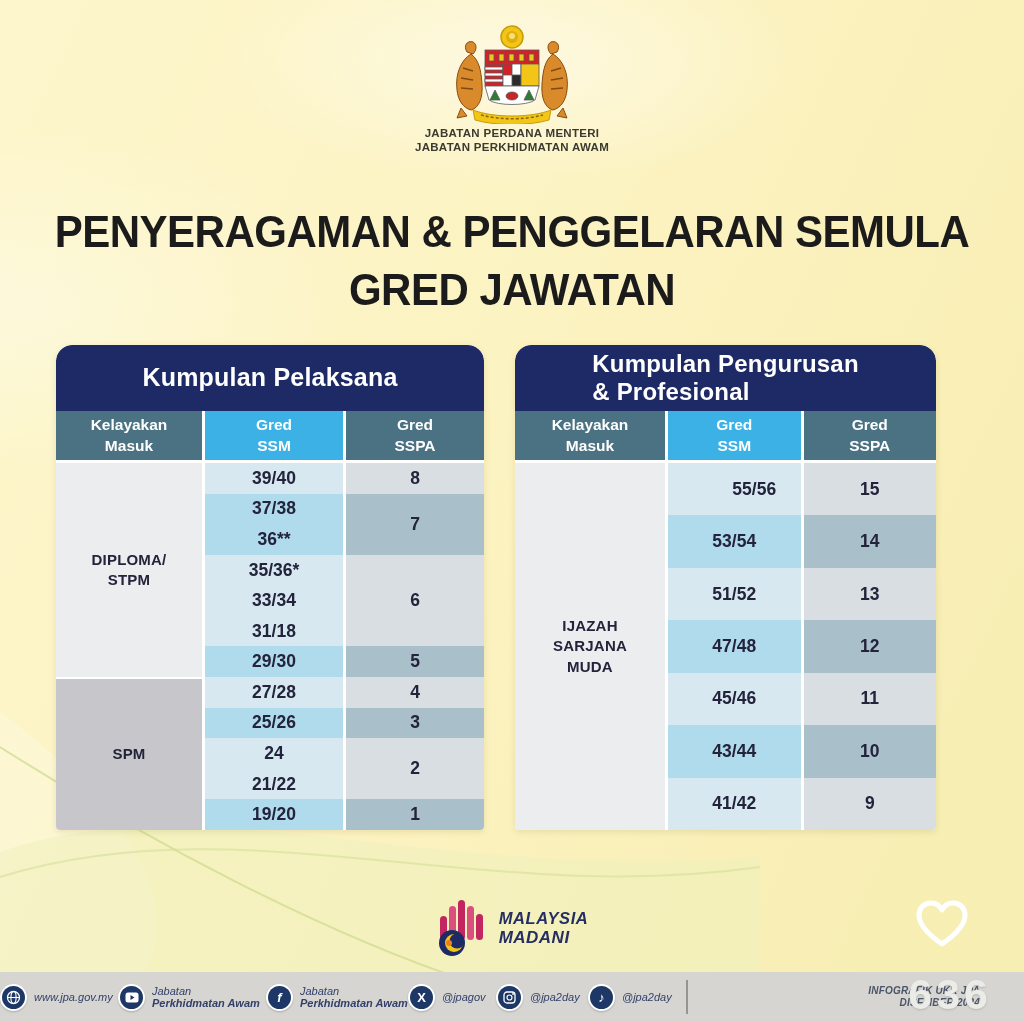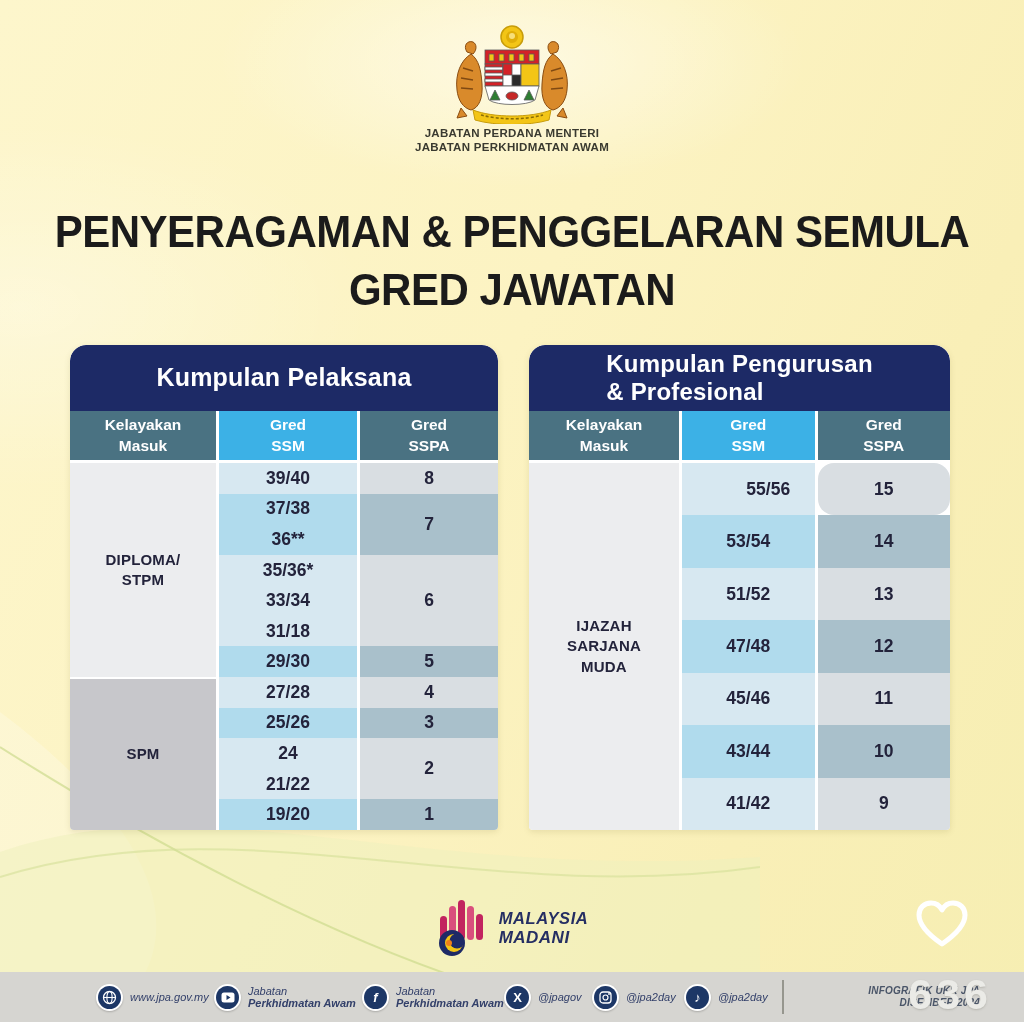--- a/index.html
+++ b/index.html
@@ -20,21 +20,21 @@
   .crest-wrap{top:24px;left:0;width:1024px;display:flex;justify-content:center;}
   .agency{top:126px;left:0;width:1024px;text-align:center;color:#3a3a30;
     font-size:11.5px;font-weight:700;line-height:14px;letter-spacing:.3px;}
 
   
   .main-title{top:206px;left:0;width:1024px;text-align:center;color:#1b1b1b;
     font-size:42px;font-weight:800;line-height:1.32;letter-spacing:-.5px;
     transform:scaleY(1.04);}
 
   
-  .tables{top:345px;left:70px;display:flex;gap:31px;}
+  .tables{top:345px;left:56px;display:flex;gap:31px;}
   .tbl{display:grid;column-gap:3px;background:#ffffff;border-radius:16px 16px 4px 4px;overflow:hidden;
        box-shadow:0 2px 6px rgba(90,80,20,.12);}
   .tbl-left{width:428px;grid-template-columns:146px 1fr 1fr;grid-template-rows:66px 52px;grid-auto-rows:30.58px;}
   .tbl-right{width:421px;grid-template-columns:150px 1fr 1fr;grid-template-rows:66px 52px;grid-auto-rows:52.43px;}
   .tbl-title{grid-column:1 / -1;grid-row:1;background:#1d2a66;color:#fff;
     display:flex;flex-direction:column;align-items:center;justify-content:center;
     font-weight:700;font-size:25px;line-height:1.18;letter-spacing:.2px;border-radius:16px 16px 0 0;}
   .tbl-right .tbl-title{font-size:24px;}
   .col-h{grid-row:2;background:#4a7282;color:#fff;display:flex;align-items:center;justify-content:center;
     text-align:center;font-weight:700;font-size:15.5px;line-height:1.3;border-bottom:3px solid #fff;}
@@ -52,21 +52,21 @@
   .madani{top:898px;left:0;width:1024px;display:flex;justify-content:center;align-items:center;gap:9px;}
   .madani-text{color:#252e63;font-style:italic;line-height:1;}
   .madani-l1{font-size:16.5px;font-weight:800;letter-spacing:.6px;}
   .madani-l2{font-size:17px;font-weight:800;letter-spacing:.5px;margin-top:2px;}
 
   
   .heart{top:896px;right:52px;}
 
   
   .footer{top:972px;left:0;width:1024px;height:50px;background:#d6d5d1;
-    display:flex;align-items:center;box-sizing:border-box;padding-left:96px;}
+    display:flex;align-items:center;box-sizing:border-box;}
   .f-item{display:flex;align-items:center;gap:7px;}
   .icon-ring{width:27px;height:27px;background:#fff;border-radius:50%;
     display:flex;align-items:center;justify-content:center;flex:0 0 auto;
     box-shadow:0 1px 2px rgba(0,0,0,.2);}
   .icon-circ{width:23px;height:23px;background:#1d3766;border-radius:50%;
     display:flex;align-items:center;justify-content:center;color:#fff;}
   .icon-circ .glyph{font-size:13px;font-weight:700;line-height:1;}
   .f-label{color:#33406a;font-style:italic;font-size:11px;line-height:12.5px;}
   .f-label .bold{font-weight:700;}
   .f-w1{width:118px;} .f-w2{width:148px;} .f-w3{width:142px;}
@@ -177,21 +177,21 @@
       <div class="cell ssm ssm-bright" style="grid-area: 14 / 2;">19/20</div>
       <div class="cell sspa sspa-dark" style="grid-area: 14 / 3 / span 1;">1</div>
     </div>
   <div class="tbl tbl-right">
       <div class="tbl-title">Kumpulan Pengurusan<br>&amp; Profesional</div>
       <div class="col-h" style="grid-column: 1;">Kelayakan<br>Masuk</div>
       <div class="col-h ssm" style="grid-column: 2;">Gred<br>SSM</div>
       <div class="col-h" style="grid-column: 3;">Gred<br>SSPA</div>
       <div class="cell q" style="grid-area: 3 / 1 / span 7;">IJAZAH<br>SARJANA<br>MUDA</div>
       <div class="cell ssm" style="grid-area: 3 / 2; padding-left: 40px;">55/56</div>
-      <div class="cell sspa" style="grid-area: 3 / 3 / span 1; border-radius: 16px;">15</div>
+      <div class="cell sspa" style="grid-area: 3 / 3 / span 1;">15</div>
       <div class="cell ssm ssm-bright" style="grid-area: 4 / 2;">53/54</div>
       <div class="cell sspa sspa-dark" style="grid-area: 4 / 3 / span 1;">14</div>
       <div class="cell ssm" style="grid-area: 5 / 2;">51/52</div>
       <div class="cell sspa" style="grid-area: 5 / 3 / span 1;">13</div>
       <div class="cell ssm ssm-bright" style="grid-area: 6 / 2;">47/48</div>
       <div class="cell sspa sspa-dark" style="grid-area: 6 / 3 / span 1;">12</div>
       <div class="cell ssm" style="grid-area: 7 / 2;">45/46</div>
       <div class="cell sspa" style="grid-area: 7 / 3 / span 1;">11</div>
       <div class="cell ssm ssm-bright" style="grid-area: 8 / 2;">43/44</div>
       <div class="cell sspa sspa-dark" style="grid-area: 8 / 3 / span 1;">10</div>

